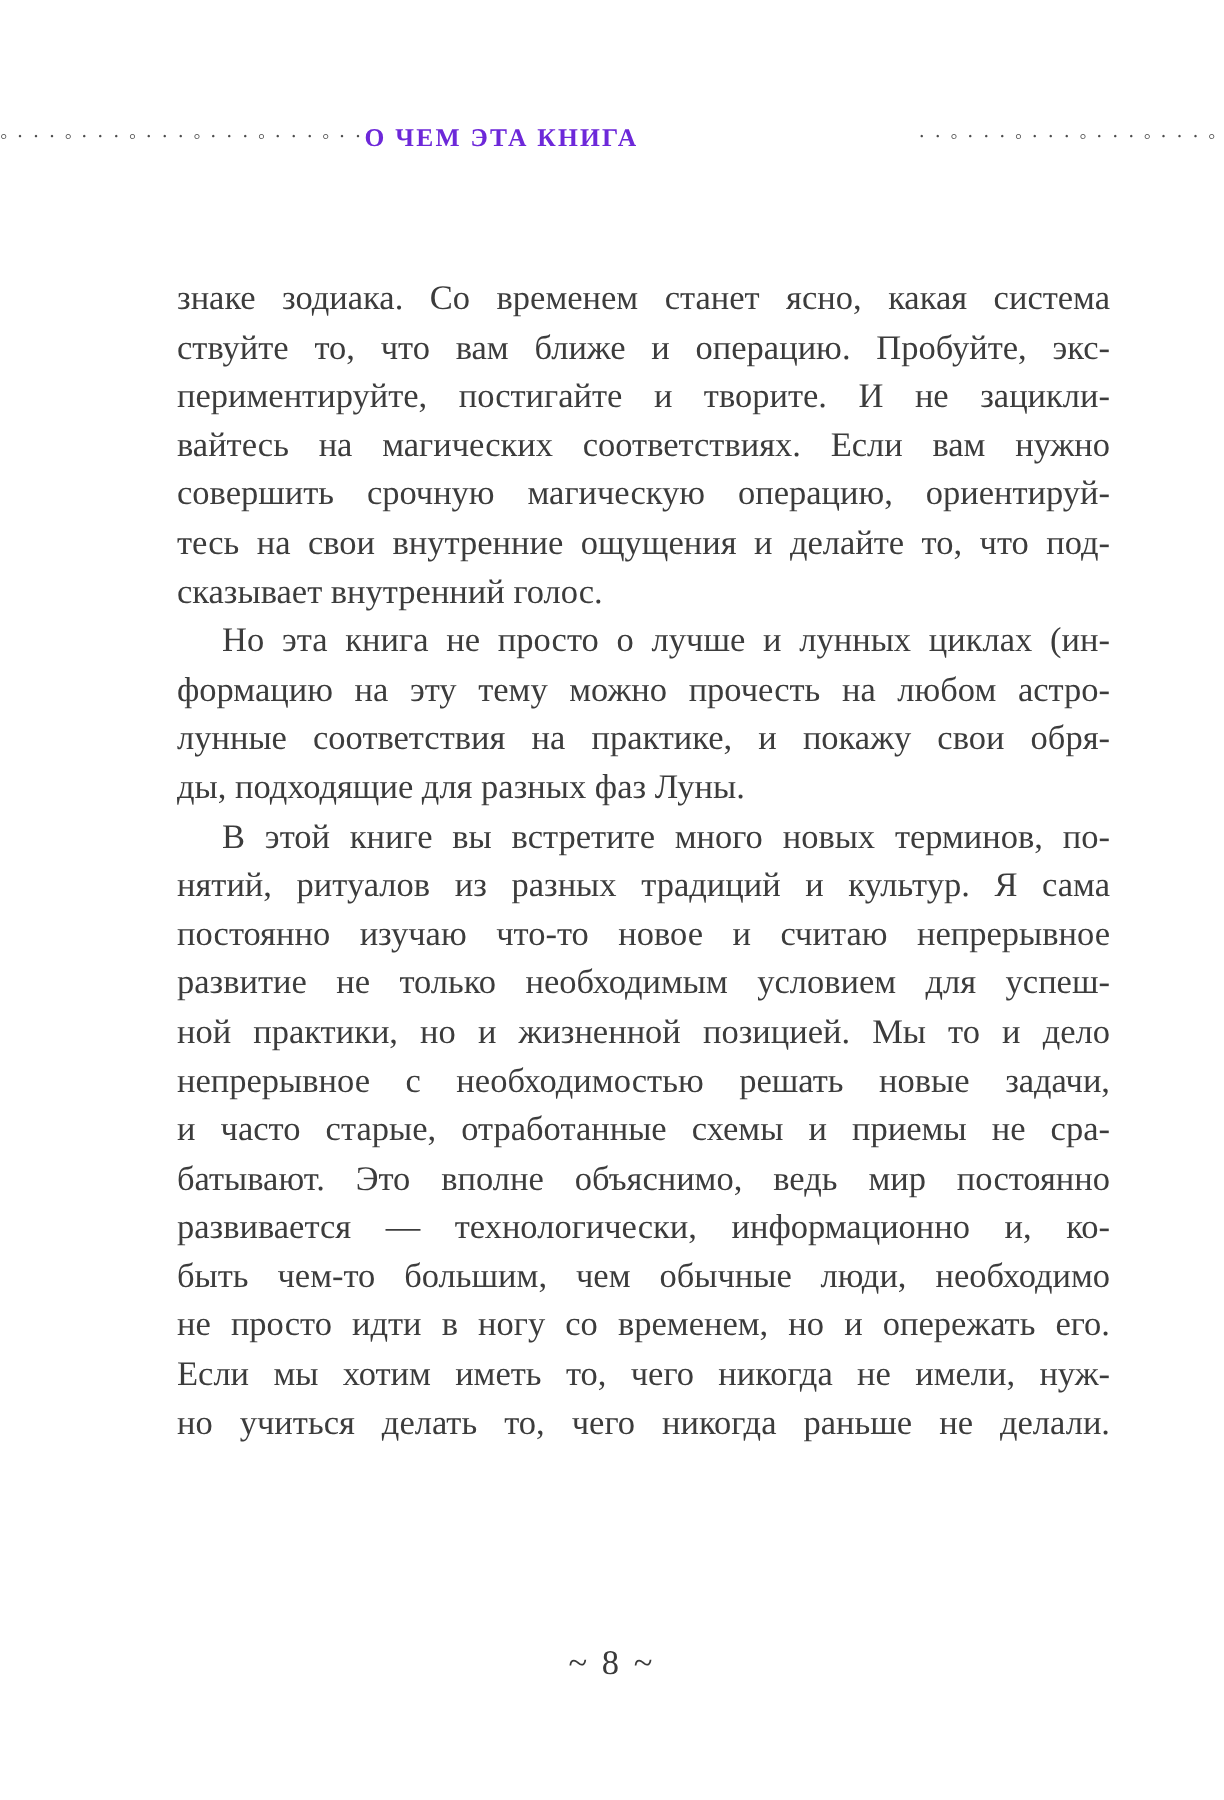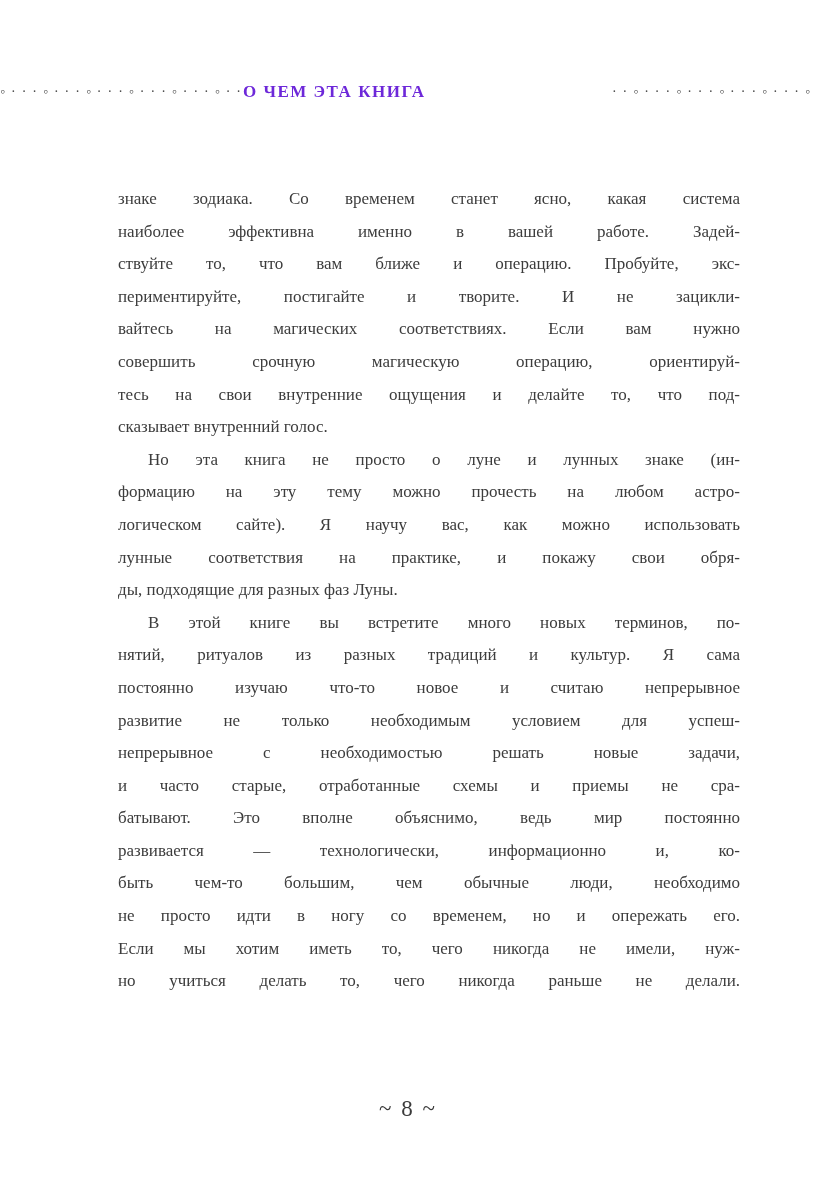--- a/index.html
+++ b/index.html
@@ -48,21 +48,21 @@
     color: #6d28d9;
     white-space: nowrap;
   }
 
   
   .body-text {
     position: absolute;
     left: 118px;
     top: 183px;
     width: 622px;
-    font-size: 17px;
+    font-size: 23px;
   }
   .line {
     height: 32.6px;
     line-height: 32.6px;
     text-align: justify;
     text-align-last: justify;
   }
   .line.indent   { text-indent: 30px; }
   .line.para-end { text-align-last: left; }
 
@@ -87,36 +87,35 @@
 <div class="page">
 
   <header class="page-header">
     <span class="ornament ornament-left">◦···◦···◦···◦···◦···◦···</span>
     <h1 class="chapter-title">О ЧЕМ ЭТА КНИГА</h1>
     <span class="ornament ornament-right">◦···◦···◦···◦···◦···◦···</span>
   </header>
 
   <main class="body-text" id="body-text">
       <div class="line">знаке зодиака. Со временем станет ясно, какая система</div>
-      <div class="line">наиболее эффективна именно в вашей работе. Задей-</div>
       <div class="line">ствуйте то, что вам ближе и операцию. Пробуйте, экс-</div>
       <div class="line">периментируйте, постигайте и творите. И не зацикли-</div>
       <div class="line">вайтесь на магических соответствиях. Если вам нужно</div>
       <div class="line">совершить срочную магическую операцию, ориентируй-</div>
       <div class="line">тесь на свои внутренние ощущения и делайте то, что под-</div>
       <div class="line para-end">сказывает внутренний голос.</div>
-      <div class="line indent">Но эта книга не просто о луне и лунных знаке (ин-</div>
+      <div class="line indent">Но эта книга не просто о лучше и лунных циклах (ин-</div>
       <div class="line">формацию на эту тему можно прочесть на любом астро-</div>
-      <div class="line">логическом сайте). Я научу вас, как можно использовать</div>
       <div class="line">лунные соответствия на практике, и покажу свои обря-</div>
       <div class="line para-end">ды, подходящие для разных фаз Луны.</div>
       <div class="line indent">В этой книге вы встретите много новых терминов, по-</div>
       <div class="line">нятий, ритуалов из разных традиций и культур. Я сама</div>
       <div class="line">постоянно изучаю что-то новое и считаю непрерывное</div>
       <div class="line">развитие не только необходимым условием для успеш-</div>
+      <div class="line">ной практики, но и жизненной позицией. Мы то и дело</div>
       <div class="line">непрерывное с необходимостью решать новые задачи,</div>
       <div class="line">и часто старые, отработанные схемы и приемы не сра-</div>
       <div class="line">батывают. Это вполне объяснимо, ведь мир постоянно</div>
       <div class="line">развивается — технологически, информационно и, ко-</div>
       <div class="line">быть чем-то большим, чем обычные люди, необходимо</div>
       <div class="line">не просто идти в ногу со временем, но и опережать его.</div>
       <div class="line">Если мы хотим иметь то, чего никогда не имели, нуж-</div>
       <div class="line">но учиться делать то, чего никогда раньше не делали.</div>
     </main>
 

